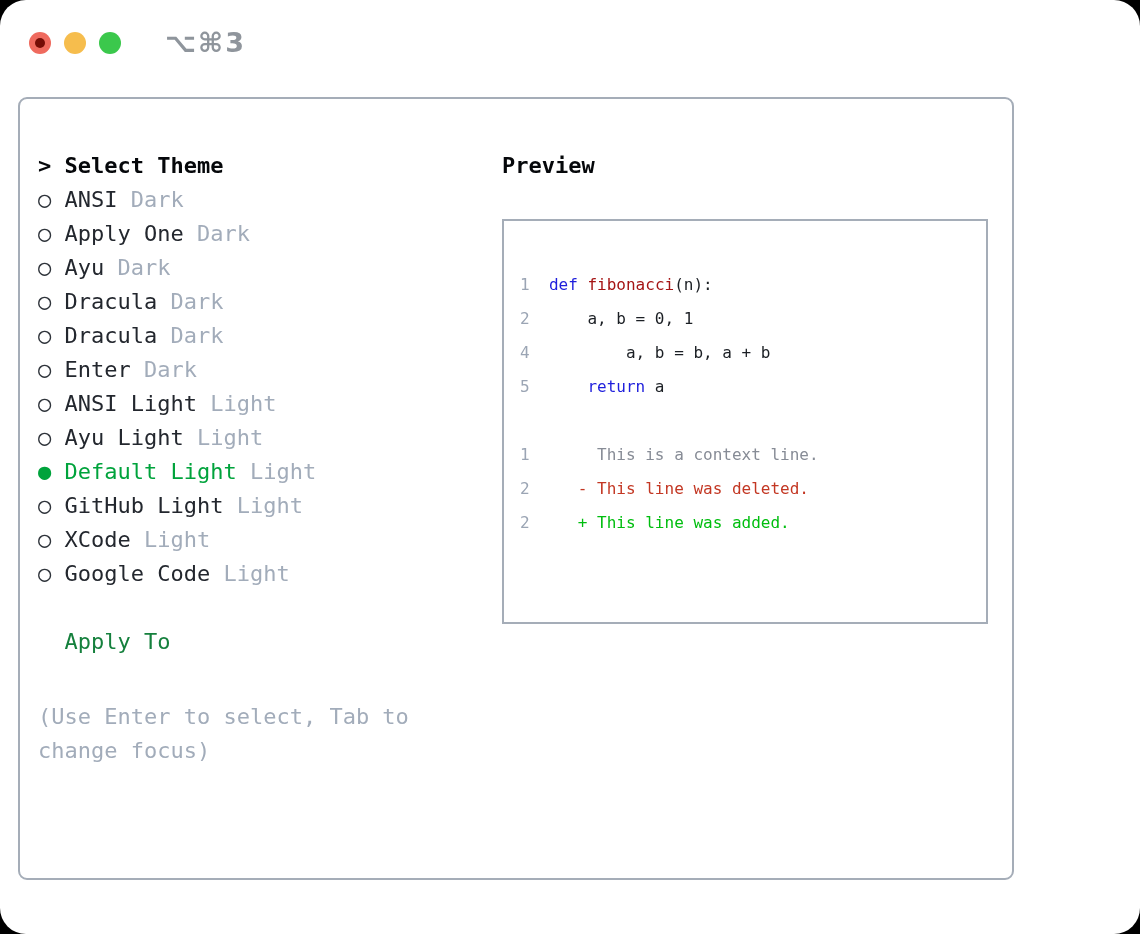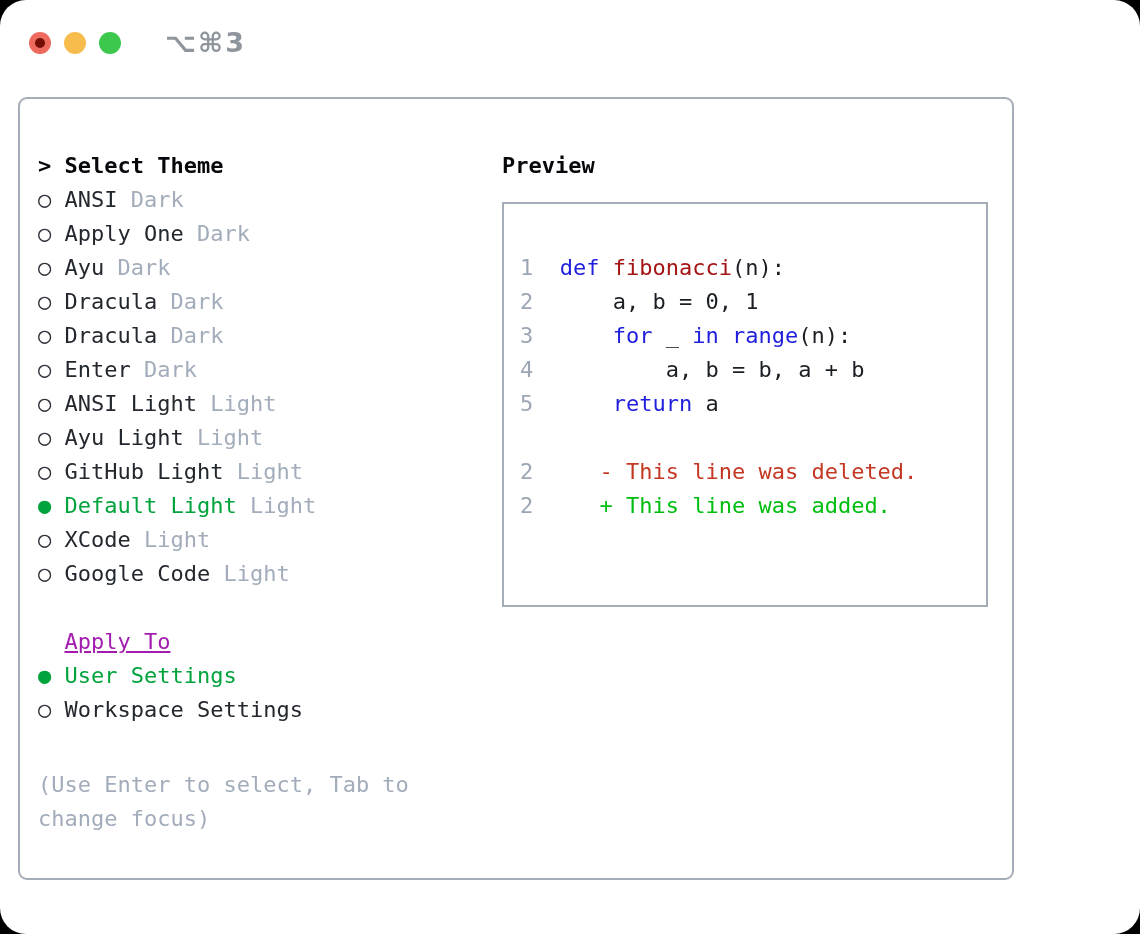--- a/index.html
+++ b/index.html
@@ -32,32 +32,32 @@
   }
   .row { height:34px; white-space:pre; }
   .prompt, .hdr { font-weight:bold; color:#05070A; }
   .marker { margin-right:1ch; color:#2F343B; }
   .tname  { margin-right:1ch; color:var(--text-dark,#23272E); }
   .tvariant { color:var(--muted-gray,#A2ACBA); }
   .theme-item.selected .marker,
   .theme-item.selected .tname,
   .apply-item.selected .marker,
   .apply-item.selected .alabel { color:var(--selected-green,#00A33C); }
-  .apply-header { padding-left:2ch; color:#a21caf;text-decoration:underline; }
+  .apply-header { padding-left:2ch; color:#15803d; }
   .hint { color:var(--muted-gray,#9AA4B2);margin-top:7px; }
   
   .preview-label {
     position:absolute; left:482px; top:50px;
     font-size:22px; line-height:34px; font-weight:bold; color:#05070A;
   }
   .preview-box {
-    position:absolute; left:482px; top:103px; width:486px; height:405px;
+    position:absolute; left:482px; top:120px; width:486px; height:405px;
     border:2px solid var(--border-gray,#A0A9B4); box-sizing:border-box;
     padding:47px 14px 0 16px;
-    font-size:22px; line-height:34px;
+    font-size:16px; line-height:34px;
   }
   .code-row { height:34px; white-space:pre; }
   .ln       { color:var(--line-number-gray,#9BA5B4); }
   .tok-plain{ color:#1B1F24; }
   .tok-kw   { color:var(--keyword-blue,#1E1EDC); }
   .tok-fn   { color:var(--function-red,#A51414); }
   .tok-del  { color:var(--deleted-red,#C33723); }
   .tok-add  { color:var(--added-green,#00BE0F); }
   .tok-ctx  { color:var(--context-gray,#878C96); }
 </style>
@@ -84,47 +84,43 @@
         <div class="row"><span class="prompt">&gt;</span><span> </span><span class="hdr">Select Theme</span></div>
         <div id="theme-items">
             <div class="row theme-item"><span class="marker">○</span><span class="tname">ANSI</span><span class="tvariant">Dark</span></div>
             <div class="row theme-item"><span class="marker">○</span><span class="tname">Apply One</span><span class="tvariant">Dark</span></div>
             <div class="row theme-item"><span class="marker">○</span><span class="tname">Ayu</span><span class="tvariant">Dark</span></div>
             <div class="row theme-item"><span class="marker">○</span><span class="tname">Dracula</span><span class="tvariant">Dark</span></div>
             <div class="row theme-item"><span class="marker">○</span><span class="tname">Dracula</span><span class="tvariant">Dark</span></div>
             <div class="row theme-item"><span class="marker">○</span><span class="tname">Enter</span><span class="tvariant">Dark</span></div>
             <div class="row theme-item"><span class="marker">○</span><span class="tname">ANSI Light</span><span class="tvariant">Light</span></div>
             <div class="row theme-item"><span class="marker">○</span><span class="tname">Ayu Light</span><span class="tvariant">Light</span></div>
+            <div class="row theme-item selected"><span class="marker">●</span><span class="tname">Default Light</span><span class="tvariant">Light</span></div>
             <div class="row theme-item"><span class="marker">○</span><span class="tname">GitHub Light</span><span class="tvariant">Light</span></div>
-            <div class="row theme-item selected"><span class="marker">●</span><span class="tname">Default Light</span><span class="tvariant">Light</span></div>
             <div class="row theme-item"><span class="marker">○</span><span class="tname">XCode</span><span class="tvariant">Light</span></div>
             <div class="row theme-item"><span class="marker">○</span><span class="tname">Google Code</span><span class="tvariant">Light</span></div>
           </div>
         <div class="row"> </div>
         <div class="row apply-header">Apply To</div>
-        <div id="apply-items">
-            <div class="row apply-item selected"><span class="marker">●</span><span class="alabel">User Settings</span></div>
-            <div class="row apply-item"><span class="marker">○</span><span class="alabel">Workspace Settings</span></div>
-          </div>
         <div class="row"> </div>
         <div class="hint">
           <div class="row">(Use Enter to select, Tab to</div>
           <div class="row">change focus)</div>
         </div>
       </div>
 
       <div class="preview-label">Preview</div>
       <div class="preview-box">
         <div id="code-lines">
             <div class="code-row"><span class="ln">1</span><span class="code"><span class="tok-plain">  </span><span class="tok-kw">def</span><span class="tok-plain"> </span><span class="tok-fn">fibonacci</span><span class="tok-plain">(n):</span></span></div>
             <div class="code-row"><span class="ln">2</span><span class="code"><span class="tok-plain">      a, b = 0, 1</span></span></div>
-            <div class="code-row"><span class="ln">3</span><span class="code"><span class="tok-plain">      </span><span class="tok-kw">for</span><span class="tok-plain"> _ </span><span class="tok-kw">in</span><span class="tok-plain"> </span><span class="tok-kw">range</span><span class="tok-plain">(n):</span></span></div>
             <div class="code-row"><span class="ln">4</span><span class="code"><span class="tok-plain">          a, b = b, a + b</span></span></div>
             <div class="code-row"><span class="ln">5</span><span class="code"><span class="tok-plain">      </span><span class="tok-kw">return</span><span class="tok-plain"> a</span></span></div>
             <div class="code-row"><span class="ln"></span><span class="code"></span></div>
+            <div class="code-row"><span class="ln">1</span><span class="code"><span class="tok-ctx">       This is a context line.</span></span></div>
             <div class="code-row"><span class="ln">2</span><span class="code"><span class="tok-del">     - This line was deleted.</span></span></div>
             <div class="code-row"><span class="ln">2</span><span class="code"><span class="tok-add">     + This line was added.</span></span></div>
           </div>
       </div>
 
     </div>
   </div>
 </div>
 
 </body></html>

